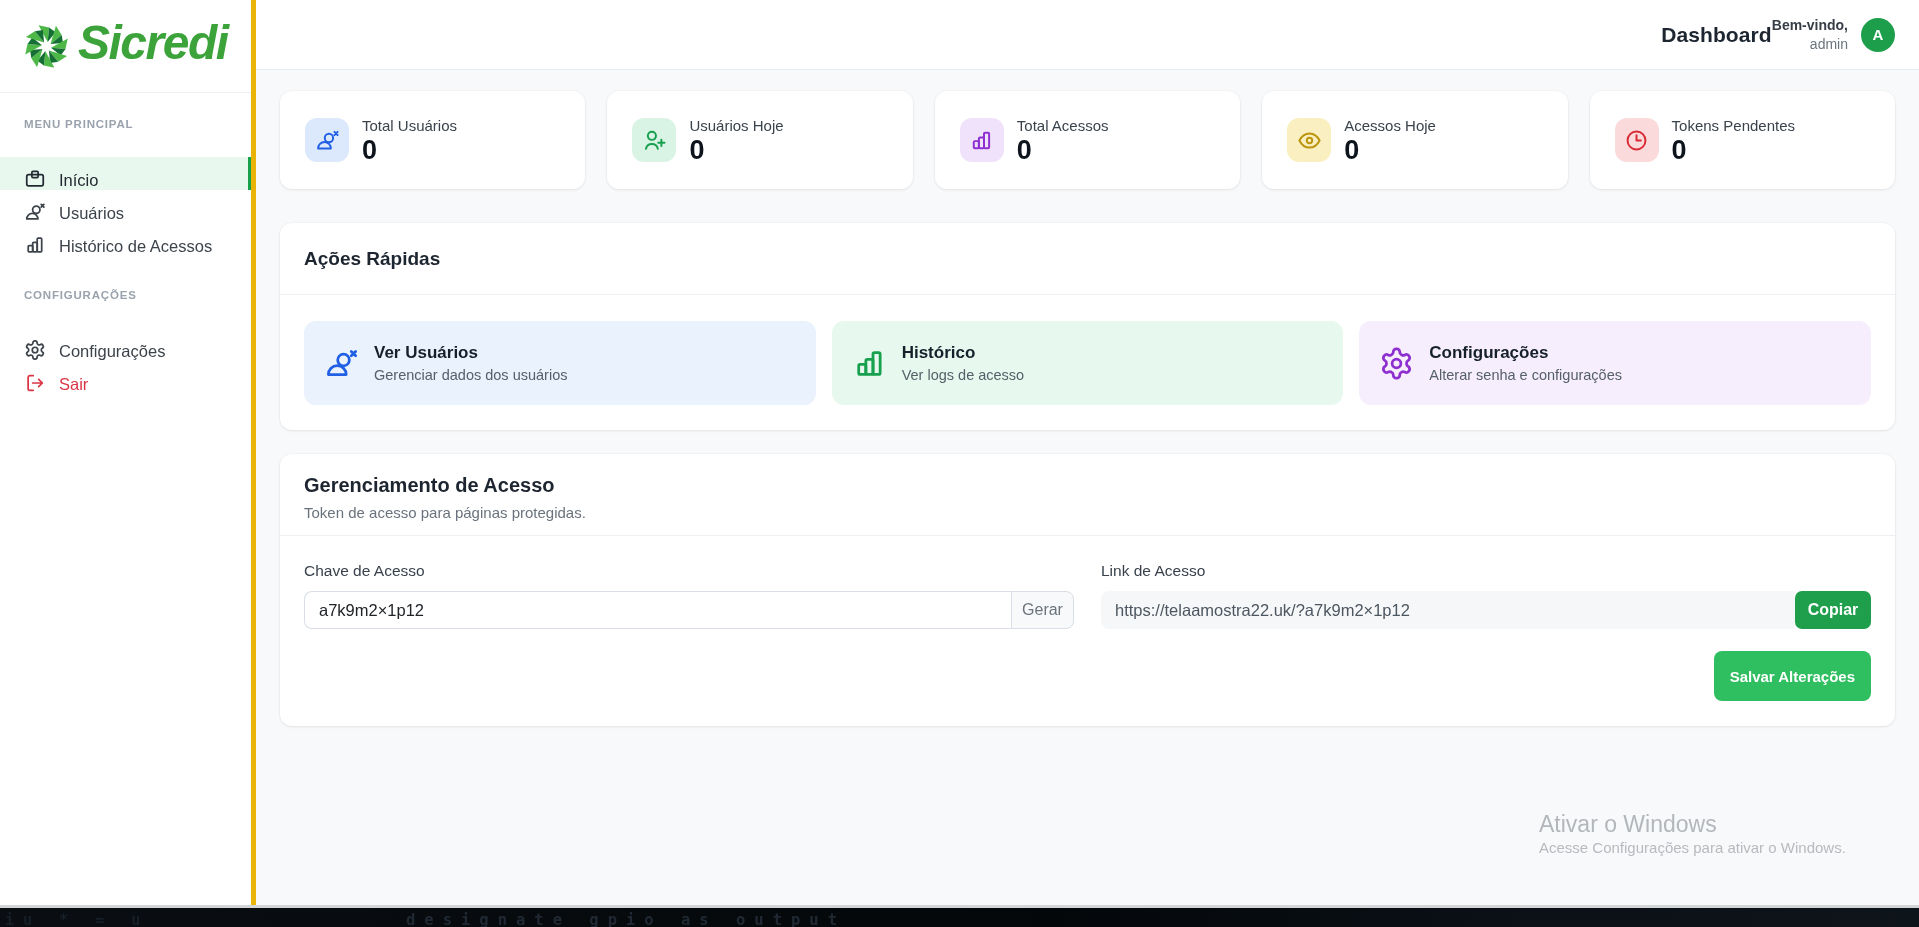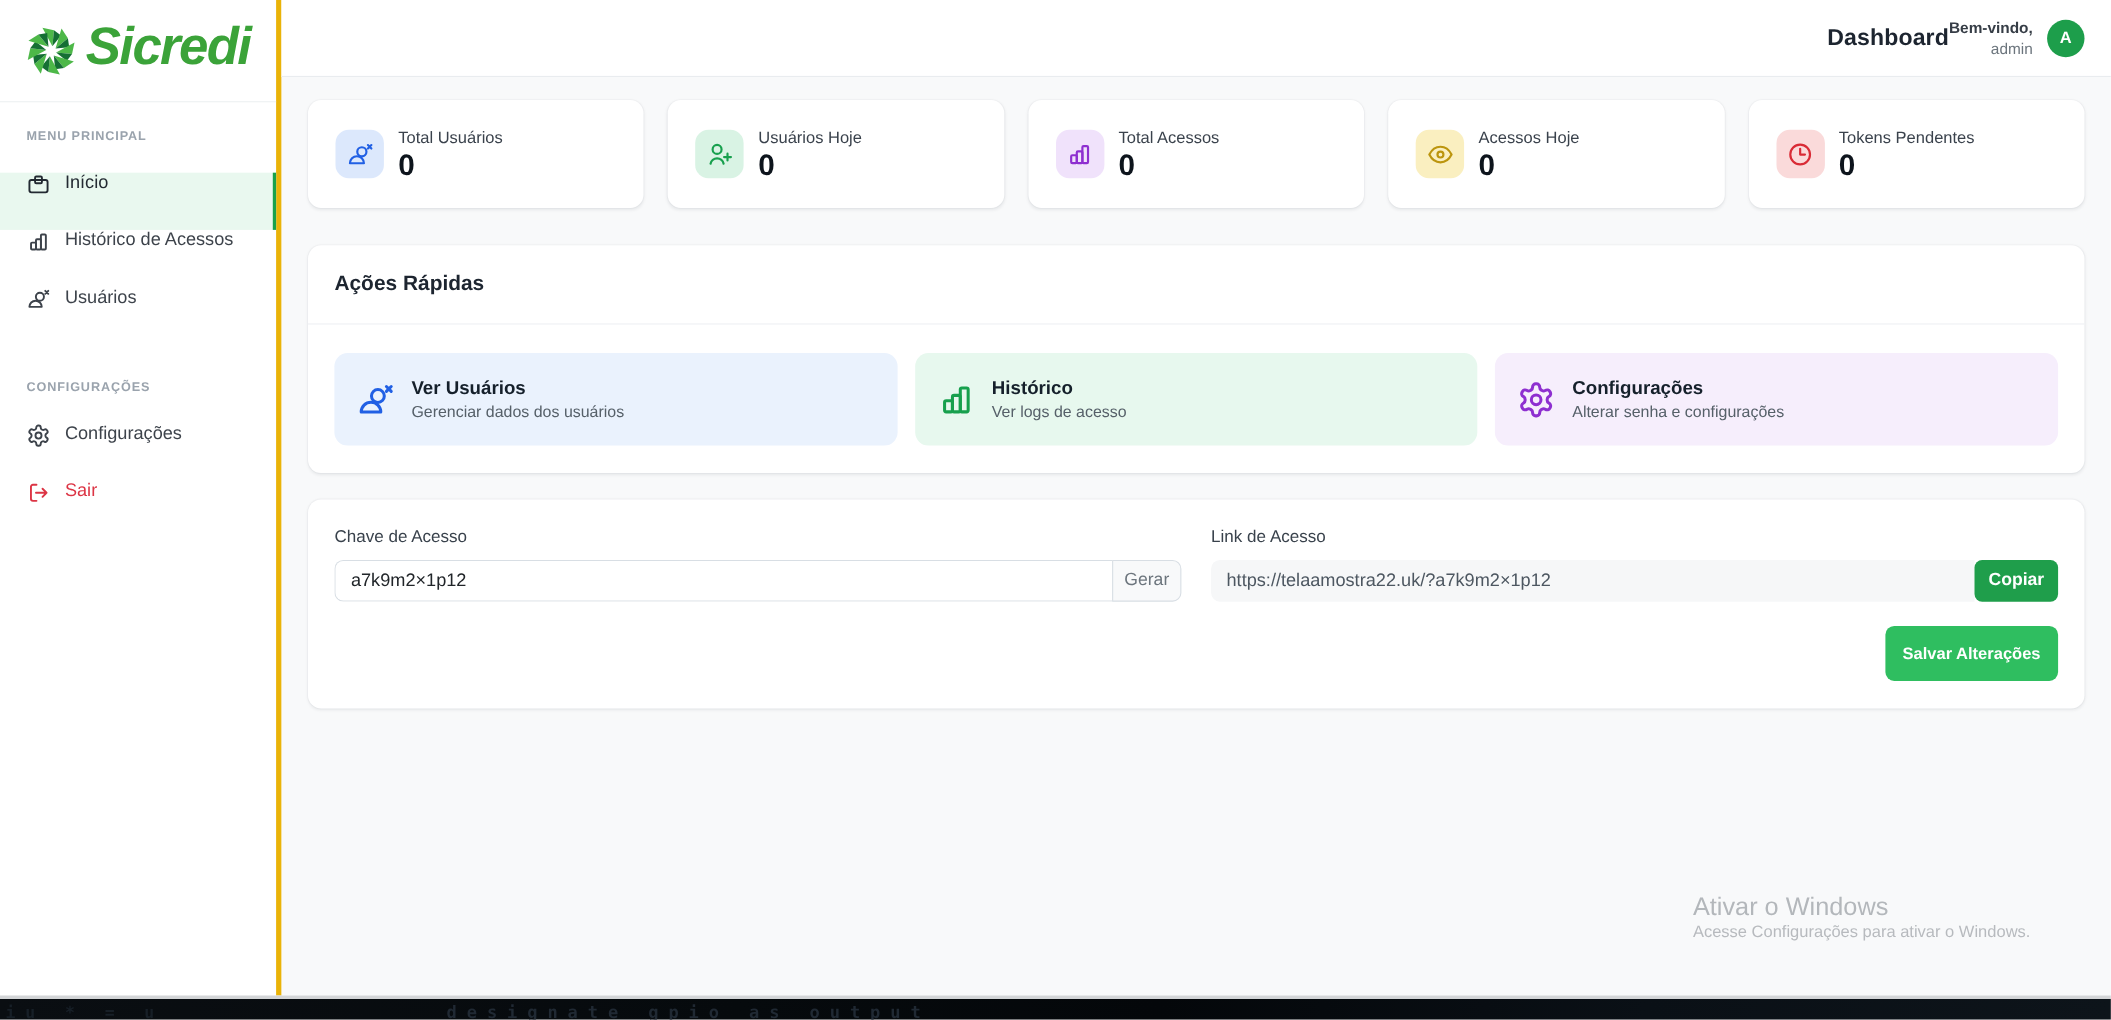--- a/index.html
+++ b/index.html
@@ -14,21 +14,21 @@
   .page { flex:1 1 auto; min-height:0; display:flex; }
 
   
   .sidebar { width:256px; flex:0 0 256px; background:#fff; border-right:5px solid #eab308; display:flex; flex-direction:column; }
   .logo-area { height:93px; flex:0 0 93px; border-bottom:1px solid #edf0f2; display:flex; align-items:center; padding-left:21px; }
   .logo-mark { width:51px; height:51px; flex:none; }
   .logo-word { font-size:48px; font-weight:700; font-style:italic; color:#3ba339; letter-spacing:-1.5px; margin-left:6px; line-height:1; padding-bottom:6px; }
   .section-label { margin:24px 0 0; padding:0 24px; font-size:11.5px; font-weight:700; color:#9aa3ad; letter-spacing:0.8px; height:14px; line-height:14px; }
   .section-label.first { margin-top:24px; margin-bottom:26px; }
   .section-label.second { margin-top:32px; margin-bottom:26px; }
-  .menu-item { height:52px; display:flex; align-items:flex-start; gap:13px; padding:0 24px; font-size:16.5px; color:#3d434b; cursor:pointer; position:relative; }
+  .menu-item { height:33px; display:flex; align-items:flex-end; gap:13px; padding:0 24px; font-size:16.5px; color:#3d434b; cursor:pointer; position:relative; }
   .menu-item svg { width:22px; height:22px; flex:none; }
   .menu-item.active { background:#e9f8ef; color:#232a32; }
   .menu-item.active::after { content:""; position:absolute; right:0; top:0; bottom:0; width:3px; background:#18a14b; }
   .menu-item.danger { color:#dc3545; }
 
   
   .main { flex:1 1 auto; min-width:0; background:#f8f9fa; display:flex; flex-direction:column; }
   .topbar { height:70px; flex:0 0 70px; background:#fff; border-bottom:1px solid #e9ecef; display:flex; align-items:center; justify-content:flex-end; padding:0 24px; }
   .page-title { font-size:21px; font-weight:700; color:#1d2530; letter-spacing:0.1px; }
   .user-block { display:flex; align-items:center; gap:13px; }
@@ -160,29 +160,29 @@
         <div class="section-label first">MENU PRINCIPAL</div>
 
         <div class="menu-item active">
           <svg viewBox="0 0 24 24">
               <use href="#i-briefcase"></use>
             </svg>
           <span>Início</span>
         </div>
         <div class="menu-item">
           <svg viewBox="0 0 24 24">
+              <use href="#i-users"></use>
+            </svg>
+          <span>Usuários</span>
+        </div>
+        <div class="menu-item">
+          <svg viewBox="0 0 24 24">
               <use href="#i-bar-chart"></use>
             </svg>
           <span>Histórico de Acessos</span>
-        </div>
-        <div class="menu-item">
-          <svg viewBox="0 0 24 24">
-              <use href="#i-users"></use>
-            </svg>
-          <span>Usuários</span>
         </div>
 
         <div class="section-label second">CONFIGURAÇÕES</div>
 
         <div class="menu-item">
           <svg viewBox="0 0 24 24">
               <use href="#i-gear"></use>
             </svg>
           <span>Configurações</span>
         </div>
@@ -294,20 +294,24 @@
                 </svg>
               <div>
                 <div class="tile-title">Configurações</div>
                 <div class="tile-sub">Alterar senha e configurações</div>
               </div>
             </div>
           </div>
         </section>
 
         <section class="panel access">
+          <div class="access-header">
+            <div class="access-title">Gerenciamento de Acesso</div>
+            <div class="access-sub">Token de acesso para páginas protegidas.</div>
+          </div>
           <div class="access-body">
             <div class="fields">
               <div class="field">
                 <div class="field-label">Chave de Acesso</div>
                 <div class="input-group">
                   <input class="key-input" type="text" value="a7k9m2×1p12" style="">
                   <button class="gerar-btn">Gerar</button>
                 </div>
               </div>
               <div class="field">

